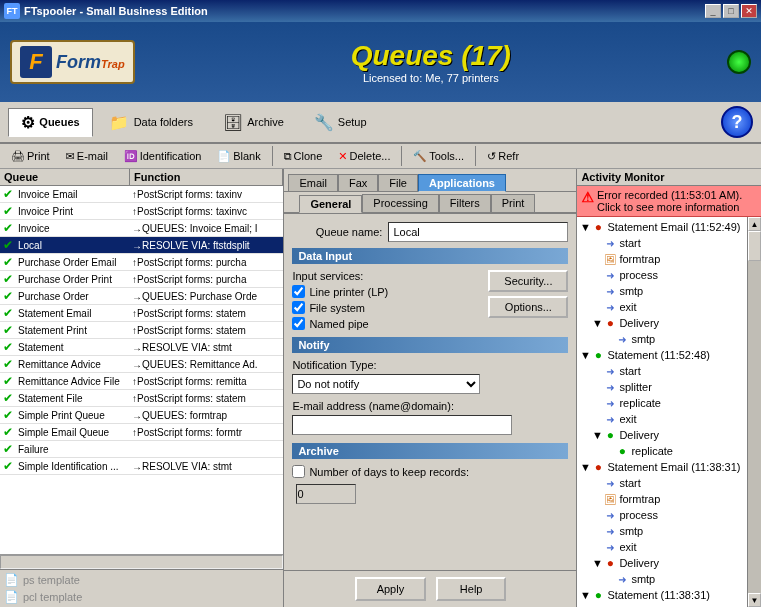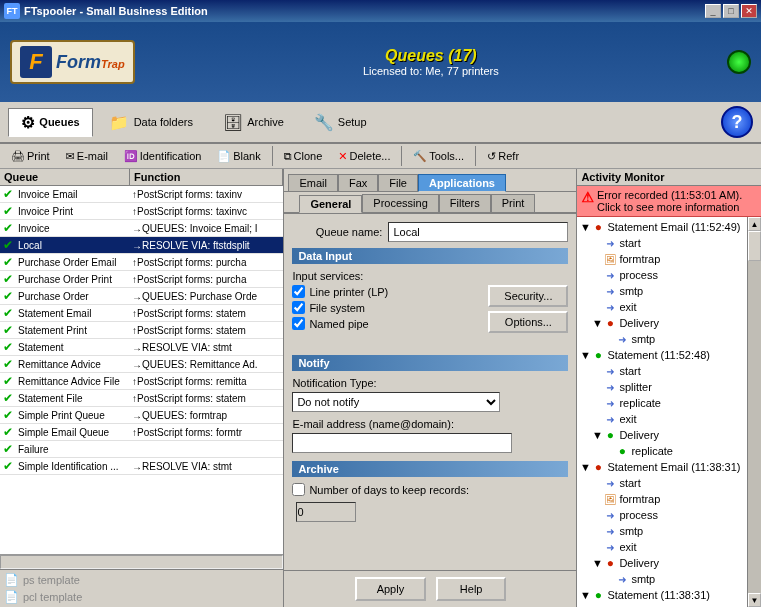--- a/index.html
+++ b/index.html
@@ -48,21 +48,21 @@
       align-items: center;
       gap: 4px;
     }
     .logo-icon { width: 32px; height: 32px; background: #1a4a8a; border-radius: 3px; display: flex; align-items: center; justify-content: center; color: #4488ff; font-size: 20px; font-weight: bold; }
     .logo-text { font-size: 18px; font-weight: bold; color: #1a4a8a; font-style: italic; }
     .logo-text span { color: #cc4400; }
     .header-title {
       flex: 1;
       text-align: center;
     }
-    .header-title h1 { font-size: 16px; font-weight: bold; color: #e8e000; font-style: italic; text-shadow: 1px 1px #000; }
+    .header-title h1 { font-size: 28px; font-weight: bold; color: #e8e000; font-style: italic; text-shadow: 1px 1px #000; }
     .header-title p { font-size: 11px; color: white; }
     .header-right { display: flex; align-items: center; gap: 8px; }
     .activity-indicator { width: 24px; height: 24px; background: radial-gradient(circle, #44ff44, #008800); border-radius: 50%; border: 2px solid #004400; }
     .toolbar-sep { width: 1px; height: 20px; background: #808080; margin: 0 2px; }
 
     
     .nav-bar {
       background: #d4d0c8;
       border-bottom: 2px solid #808080;
       display: flex;
@@ -262,21 +262,21 @@
     .form-btn {
       background: #d4d0c8;
       border: 2px outset #ffffff;
       padding: 3px 10px;
       cursor: pointer;
       font-size: 11px;
       min-width: 80px;
     }
     .notify-section { margin-top: 4px; }
     .dropdown {
-      width: 208px;
+      width: 188px;
       height: 20px;
       border: 1px inset #888;
       background: white;
       font-size: 11px;
     }
     .email-input {
       width: 220px;
       height: 20px;
       border: 1px inset #888;
       background: white;
@@ -619,21 +619,21 @@
       </div>
 
       <div class="form-area">
 
         <div class="form-row">
           <label class="form-label">Queue name:</label>
           <input type="text" class="form-input form-input-wide" value="Local" style="">
         </div>
 
         <div class="section-header">Data Input</div>
-        <div style="display:flex; gap:8px; margin-bottom:22px;align-items:flex-end;">
+        <div style="display:flex; gap:8px; margin-bottom:4px;">
           <div style="flex:1;">
             <div style="margin-bottom:3px;">Input services:</div>
             <div class="checkbox-row">
               <input type="checkbox" checked="" style="">
               <span>Line printer (LP)</span>
             </div>
             <div class="checkbox-row">
               <input type="checkbox" checked="" style="">
               <span>File system</span>
             </div>

